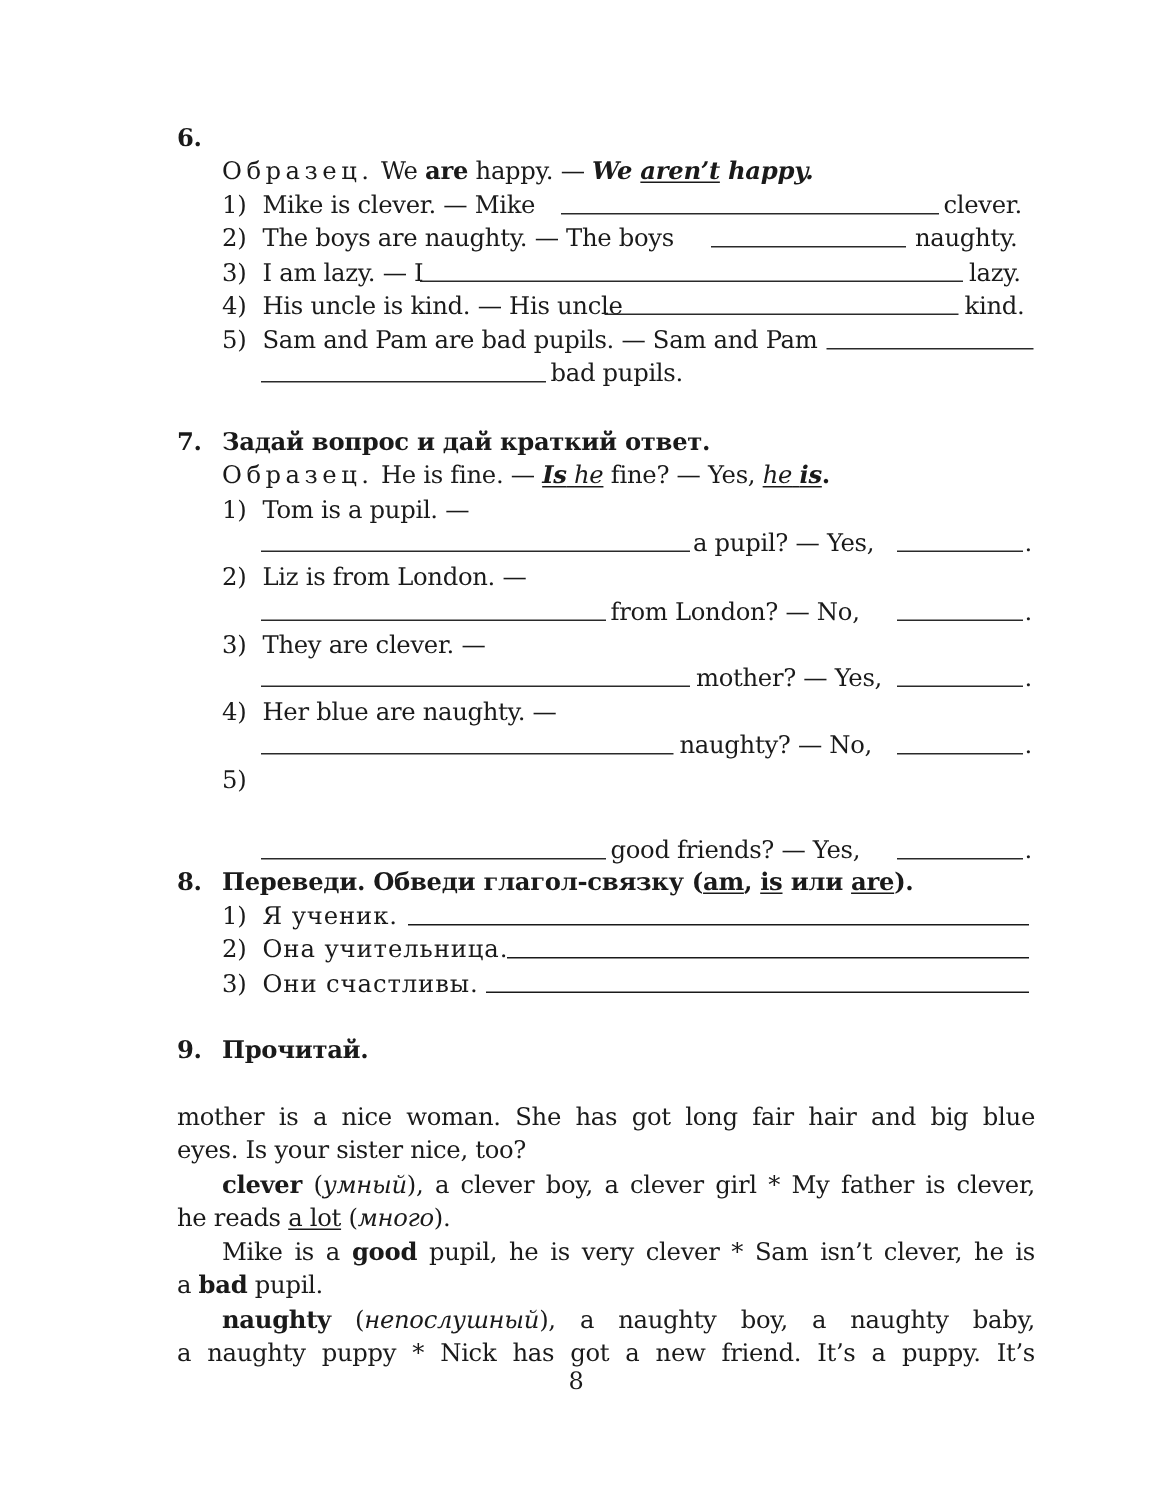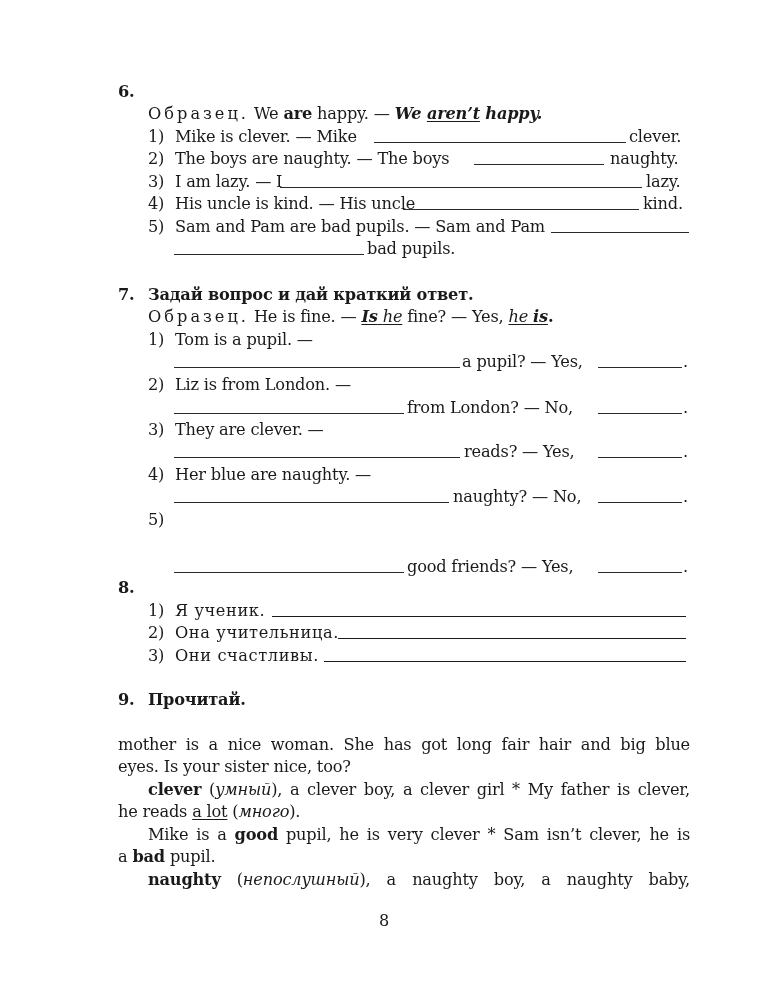--- a/index.html
+++ b/index.html
@@ -110,21 +110,21 @@
     <span class="blank" style="left:598px;width:84px"></span>
     <span class="t" style="left:683px">.</span>
   </div>
 
   <div class="line" style="top:419px">
     <span class="t" style="left:148px">3)</span>
     <span class="t" style="left:175px">They are clever. —</span>
   </div>
   <div class="line" style="top:441px">
     <span class="blank" style="left:174px;width:286px"></span>
-    <span class="t" style="left:464px">reads? — Yes,</span>
+    <span class="t" style="left:464px">mother? — Yes,</span>
     <span class="blank" style="left:598px;width:84px"></span>
     <span class="t" style="left:683px">.</span>
   </div>
 
   <div class="line" style="top:464px">
     <span class="t" style="left:148px">4)</span>
     <span class="t" style="left:175px">Her blue are naughty. —</span>
   </div>
   <div class="line" style="top:486px">
     <span class="blank" style="left:174px;width:275px"></span>
@@ -138,20 +138,21 @@
   </div>
   <div class="line" style="top:556px">
     <span class="blank" style="left:174px;width:230px"></span>
     <span class="t" style="left:407px">good friends? — Yes,</span>
     <span class="blank" style="left:598px;width:84px"></span>
     <span class="t" style="left:683px">.</span>
   </div>
 
   <div class="line" style="top:577px">
     <span class="t num" style="left:118px">8.</span>
+    <span class="t hdr" style="left:148px"><span>Переведи. Обведи глагол-связку (</span><span class="u">am</span><span>, </span><span class="u">is</span><span> или </span><span class="u">are</span><span>).</span></span>
   </div>
   <div class="line" style="top:600px">
     <span class="t" style="left:148px">1)</span>
     <span class="t" style="left:175px;letter-spacing:0.6px">Я ученик.</span>
     <span class="blank thick" style="left:272px;width:414px"></span>
   </div>
   <div class="line" style="top:622px">
     <span class="t" style="left:148px">2)</span>
     <span class="t" style="left:175px;letter-spacing:0.6px">Она учительница.</span>
     <span class="blank thick" style="left:338px;width:348px"></span>
@@ -184,15 +185,18 @@
   <div class="line" style="top:846px">
     <span class="t" style="left:118px"><span>a </span><span class="b">bad</span><span> pupil.</span></span>
   </div>
   <div class="line" style="top:824px">
     <div class="t just" style="left:148px;width:542px"><span>Mike is a </span><span class="b">good</span><span> pupil, he is very clever * Sam isn’t clever, he is</span></div>
   </div>
 
   <div class="line" style="top:869px">
     <div class="t just" style="left:148px;width:542px"><span class="b">naughty</span> (<span class="i">непослушный</span>)<span>, a naughty boy, a naughty baby,</span></div>
   </div>
+  <div class="line" style="top:891px">
+    <div class="t just" style="left:118px;width:572px">a naughty puppy * Nick has got a new friend. It’s a puppy. It’s</div>
+  </div>
 
   <div class="pnum">8</div>
 </div>
 
 </body></html>

